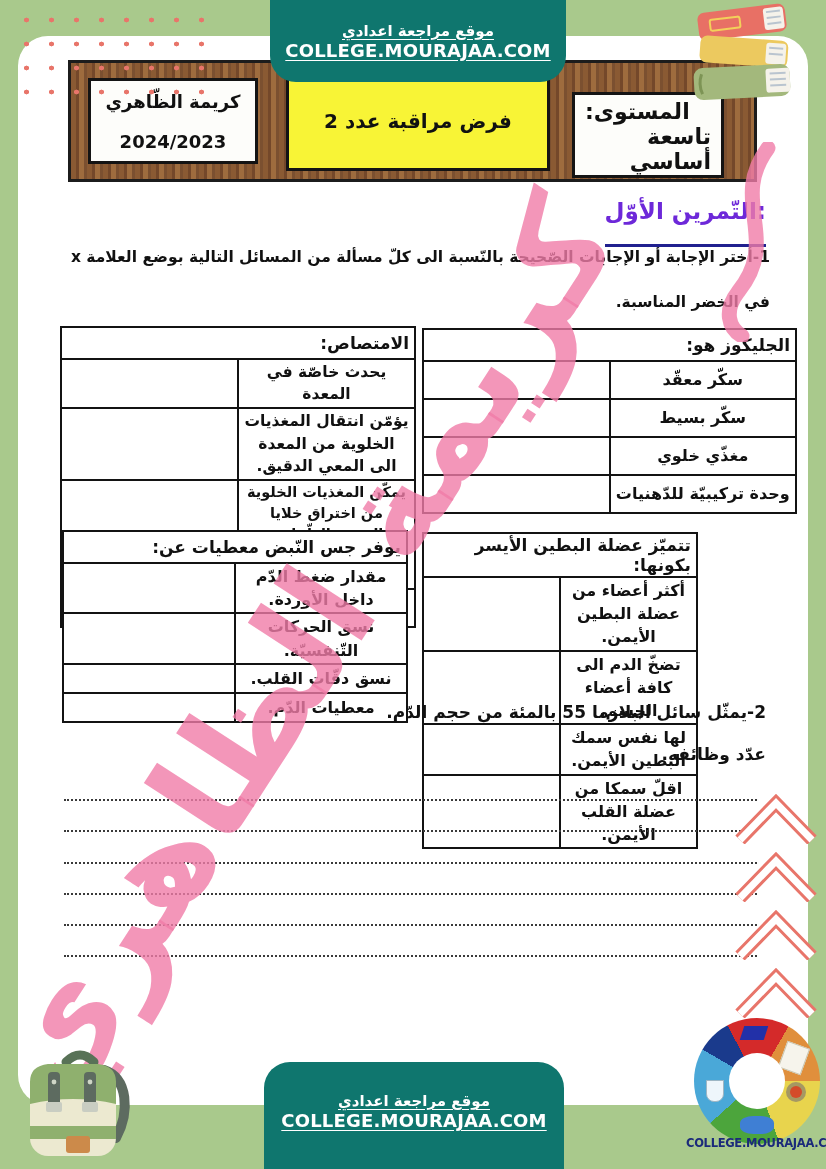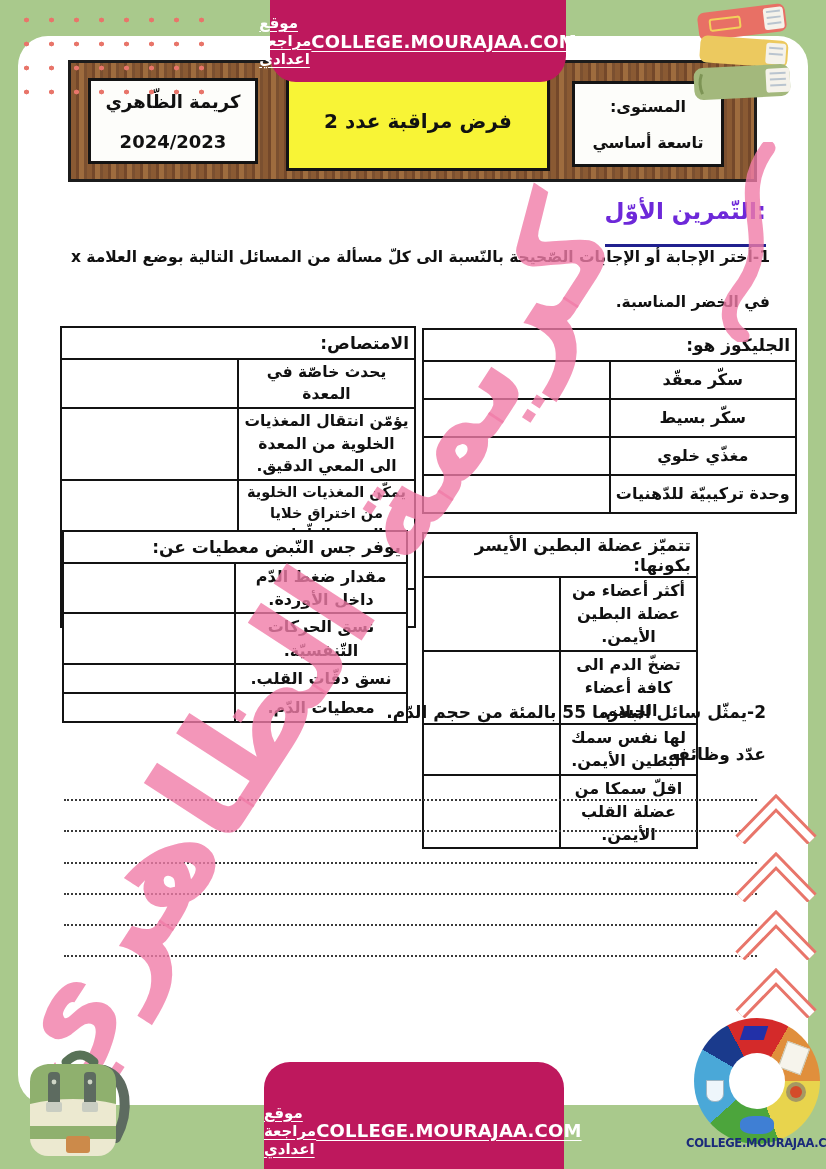--- a/index.html
+++ b/index.html
@@ -6,35 +6,35 @@
   .page{position:relative;width:826px;height:1169px;background:#a9c98c;overflow:hidden;
         font-family:"DejaVu Sans",sans-serif;}
   .abs{position:absolute;}
   
   .sheet{left:18px;top:36px;width:790px;height:1069px;background:#ffffff;border-radius:30px;}
   
   .dots{left:8px;top:4px;width:198px;height:100px;z-index:7;
         background-image:radial-gradient(#e8756a 2.3px,rgba(0,0,0,0) 2.8px);
         background-size:25px 24px;background-position:6px 4px;}
   
-  .banner{background:#be185d;z-index:6;display:flex;flex-direction:row;align-items:center;color:#fff;text-align:left;}
+  .banner{background:#0f766e;z-index:6;display:flex;flex-direction:column;align-items:center;color:#fff;text-align:center;}
   .banner-top{left:270px;top:0;width:296px;height:82px;border-radius:0 0 26px 26px;justify-content:center;}
   .banner-bottom{left:264px;top:1062px;width:300px;height:107px;border-radius:26px 26px 0 0;padding-top:30px;box-sizing:border-box;}
   .bn1{font-size:15px;font-weight:bold;text-decoration:underline;text-underline-offset:3px;}
   .bn2{font-size:18px;font-weight:bold;text-decoration:underline;text-underline-offset:3px;letter-spacing:.2px;}
   .footer-band{left:0;top:1105px;width:826px;height:64px;background:#a9c98c;z-index:5;}
   
   .wood{left:68px;top:60px;width:689px;height:122px;z-index:2;border:3px solid #1c1c1c;box-sizing:border-box;
         background:repeating-linear-gradient(90deg,#8a5a33 0 5px,#74482a 5px 8px,#9e6c3e 8px 13px,#7b5030 13px 16px);}
   .hbox{position:absolute;background:#fdfdfa;border:3px solid #141414;box-sizing:border-box;
         display:flex;flex-direction:column;justify-content:space-around;align-items:center;
         font-weight:bold;color:#111;}
   .hbox-teacher{left:17px;top:15px;width:170px;height:86px;font-size:18px;}
   .hbox-exam{left:215px;top:8px;width:264px;height:100px;background:#f8f436;font-size:20px;}
-  .hbox-level{left:501px;top:18px;width:152px;height:86px;font-size:16px;padding:4px 10px;}
+  .hbox-level{left:501px;top:29px;width:152px;height:86px;font-size:22px;align-items:flex-end;padding:4px 10px;}
   
   .title{right:60px;top:198px;z-index:2;font-size:23px;font-weight:bold;color:#6d28d9;
          border-bottom:3px solid #20208f;padding-bottom:20px;}
   .qline{z-index:2;font-size:15.5px;font-weight:bold;color:#111;direction:rtl;text-align:right;white-space:nowrap;}
   .q2line{z-index:2;font-size:17px;font-weight:bold;color:#111;direction:rtl;text-align:right;white-space:nowrap;}
   
   table.qt{position:absolute;z-index:2;border-collapse:collapse;table-layout:fixed;background:#fff;}
   table.qt td{border:2px solid #131313;padding:1px 5px;font-weight:bold;color:#111;}
   td.th{font-size:17px;color:#2eae2e;text-align:right;height:28px;}
   td.tx{font-size:16px;text-align:center;line-height:1.45;margin-top:16px;}

